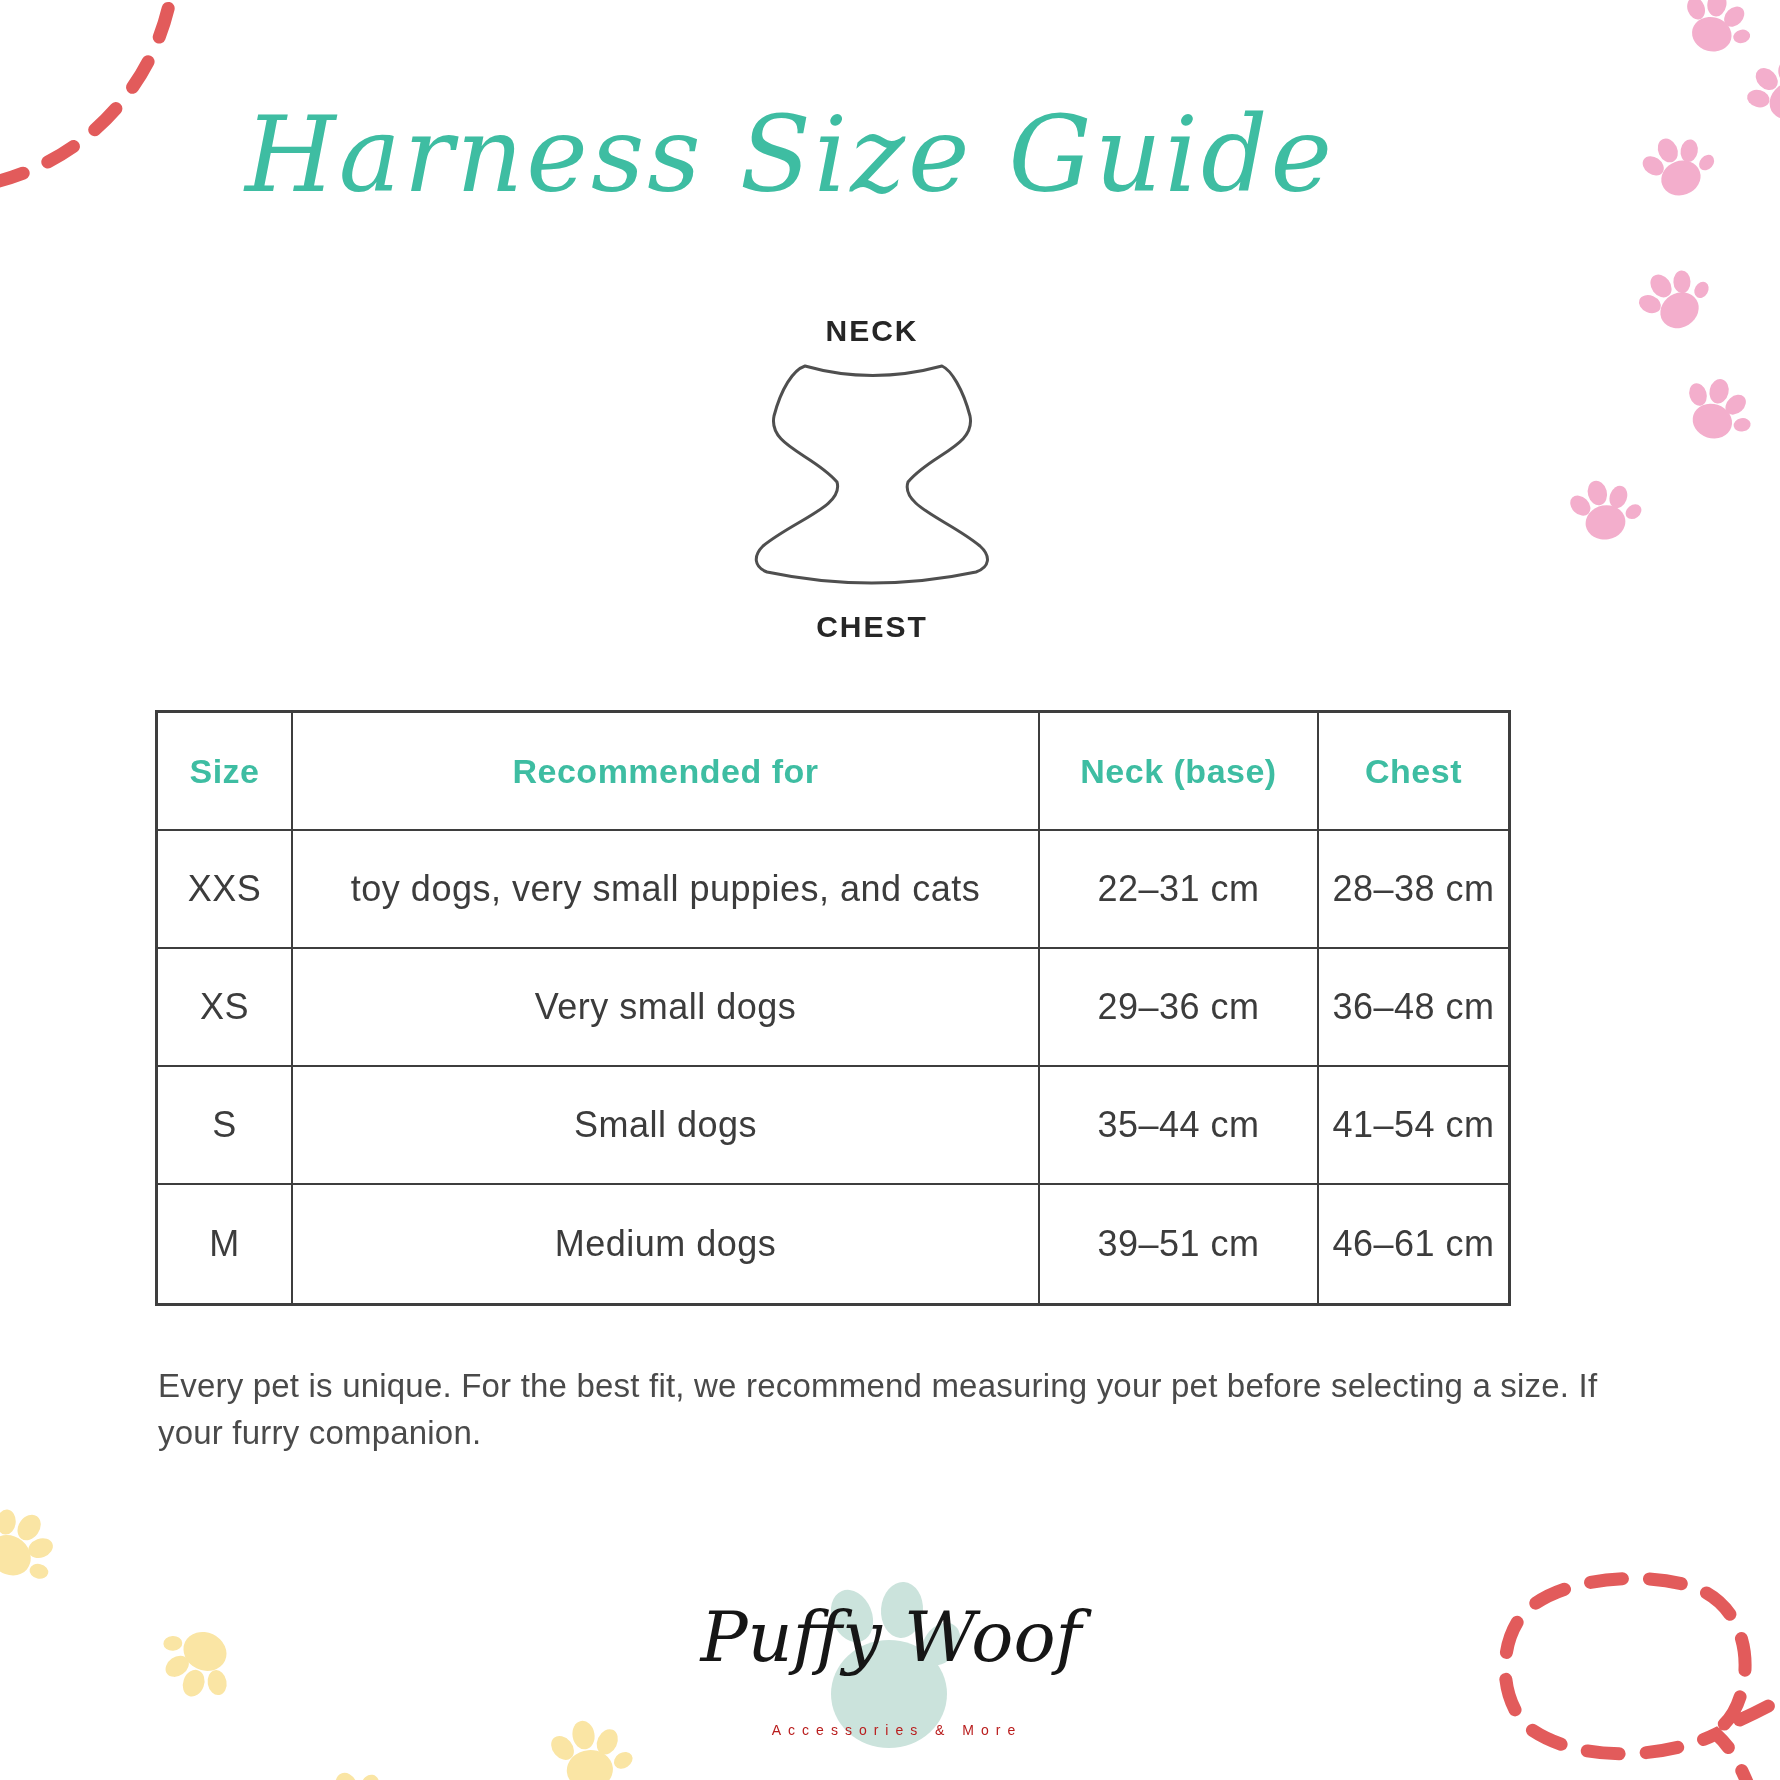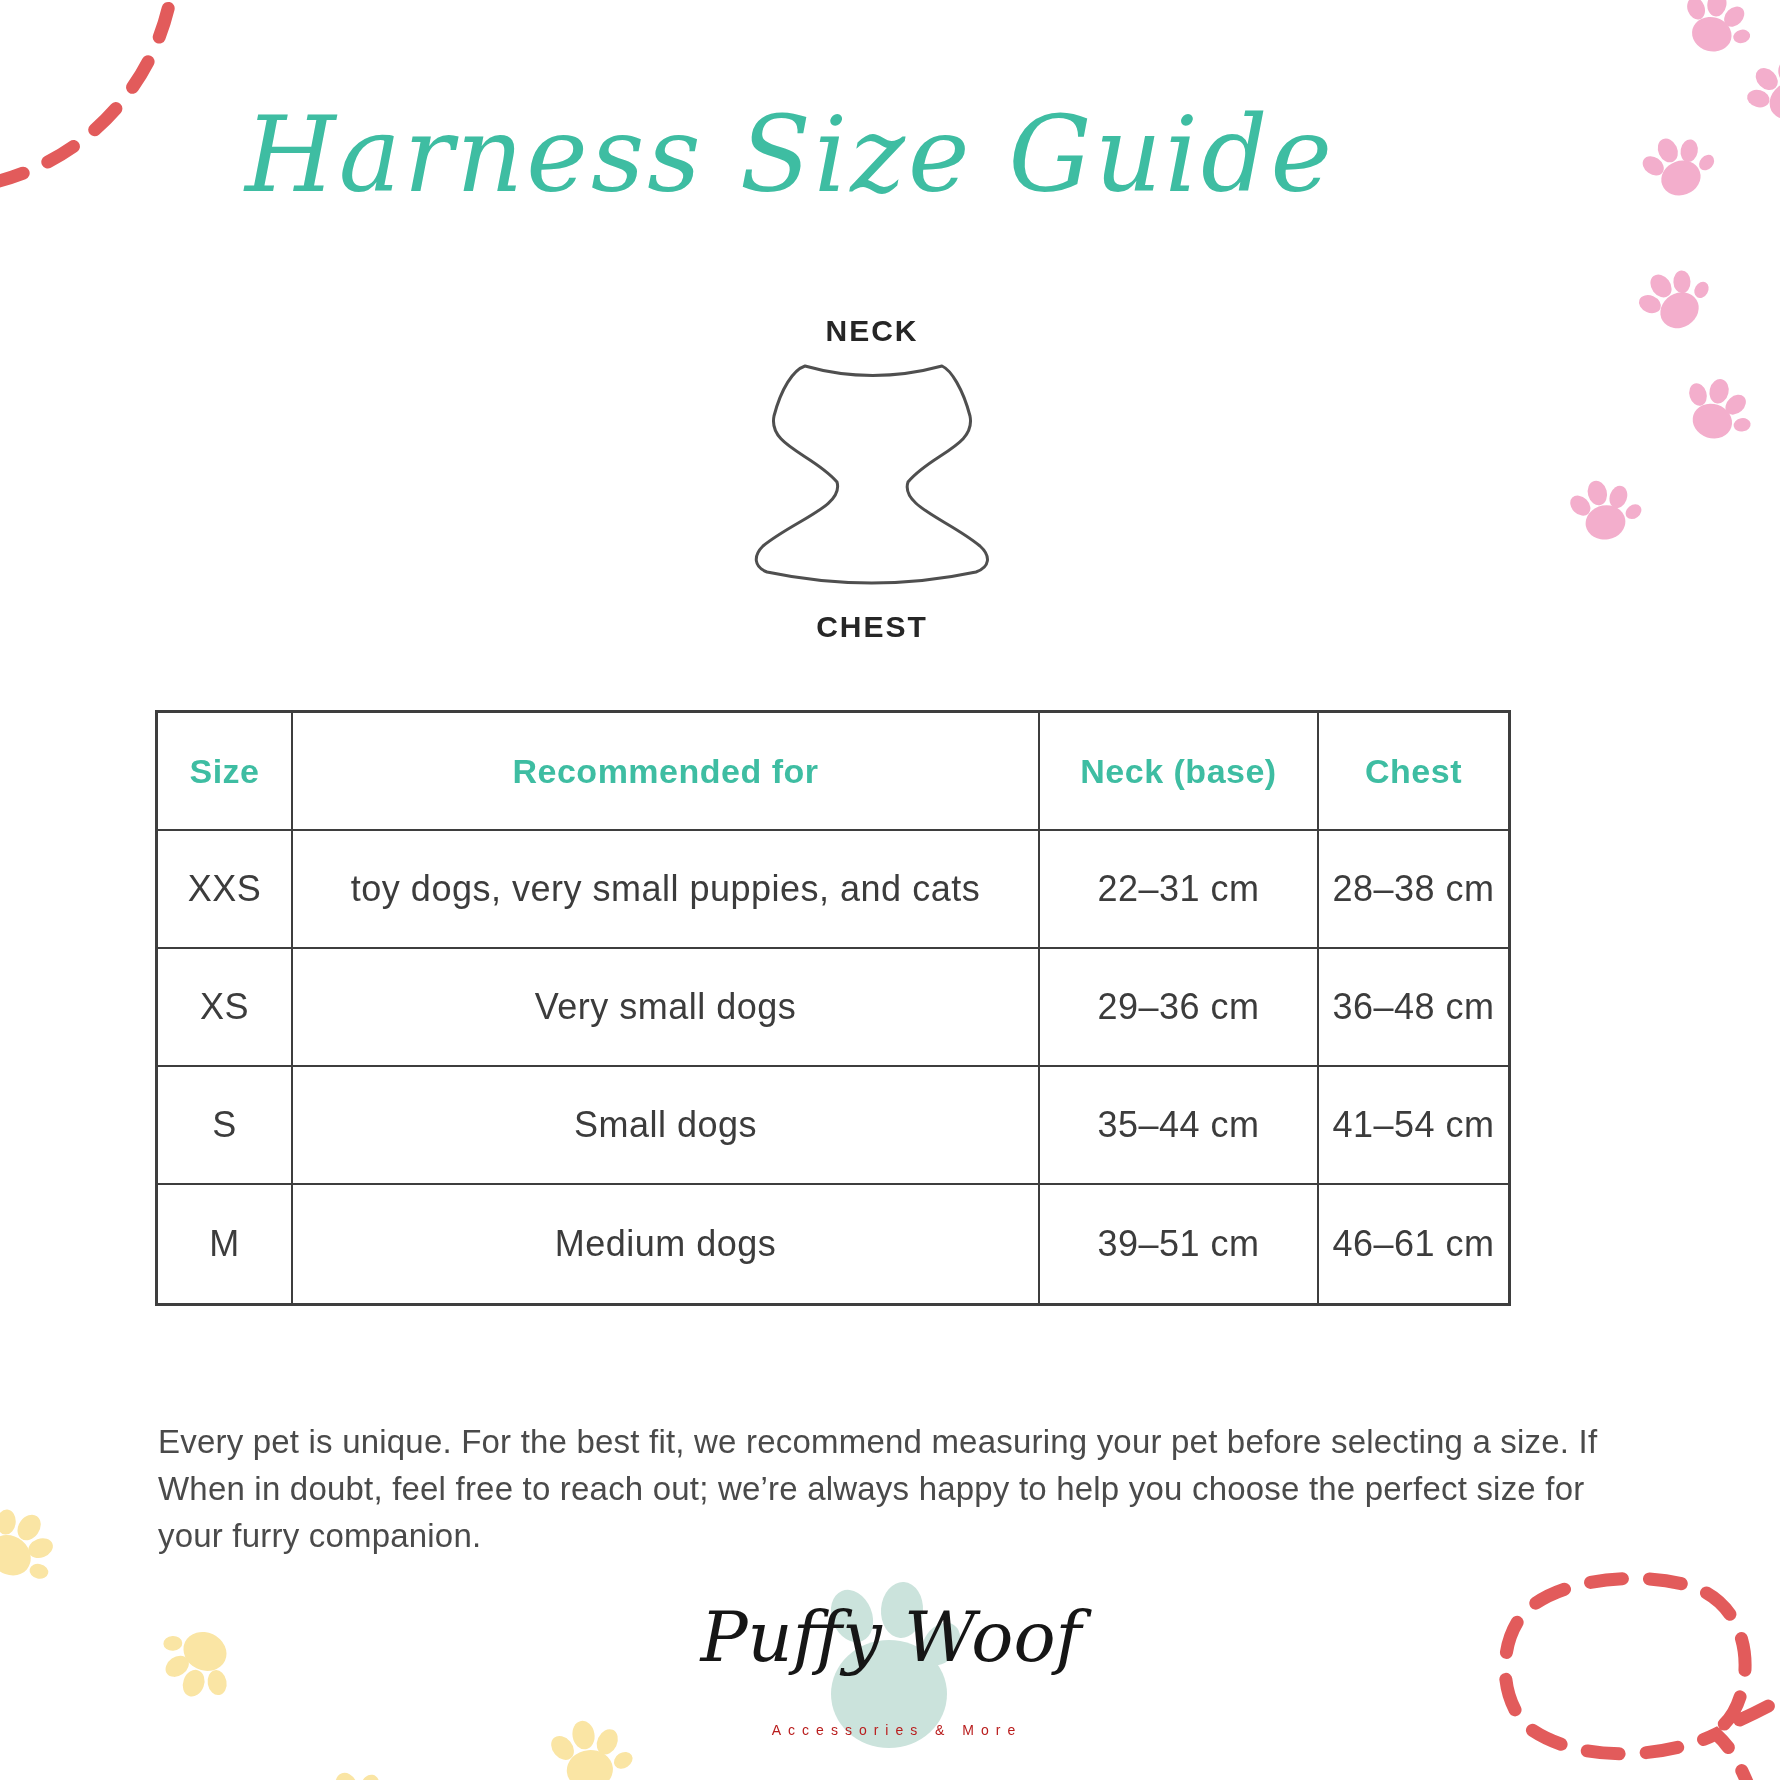--- a/index.html
+++ b/index.html
@@ -33,21 +33,21 @@
   .td{
     border-right:2px solid #3E3E3E;border-bottom:2px solid #3E3E3E;
     display:flex;align-items:center;justify-content:center;text-align:center;
     font-size:36px;color:#3C3C3C;letter-spacing:.5px;font-weight:300;
   }
   .td:nth-child(4){border-right:none;}
   .tr.last .td{border-bottom:none;}
   .tr.head .td{color:#3EBDA2;font-weight:700;font-size:34px;}
 
   .note{
-    position:absolute;left:158px;top:1418px;z-index:1;margin:0;
+    position:absolute;left:158px;top:1362px;z-index:1;margin:0;
     font-size:33px;line-height:47px;color:#4A4A4A;font-weight:300;letter-spacing:.2px;
   }
   .note div{white-space:nowrap;}
 
   .logo-name{
     position:absolute;left:891px;top:1596px;transform:translateX(-50%);
     font-family:"DejaVu Serif",serif;font-style:italic;font-size:70px;color:#161616;
     z-index:2;white-space:nowrap;
   }
   .logo-tagline{
@@ -141,20 +141,19 @@
     <div class="tr last">
       <div class="td">M</div>
       <div class="td">Medium dogs</div>
       <div class="td">39–51 cm</div>
       <div class="td">46–61 cm</div>
     </div>
   </div>
 
   <div class="note">
     <div>Every pet is unique. For the best fit, we recommend measuring your pet before selecting a size. If</div>
-    <div>When in doubt, feel free to reach out; we’re always happy to help you choose the perfect size for</div>
     <div>your furry companion.</div>
   </div>
 
   <div class="logo-name">Puffy Woof</div>
   <div class="logo-tagline">Accessories &amp; More</div>
 
 </div>
 
 </body></html>

